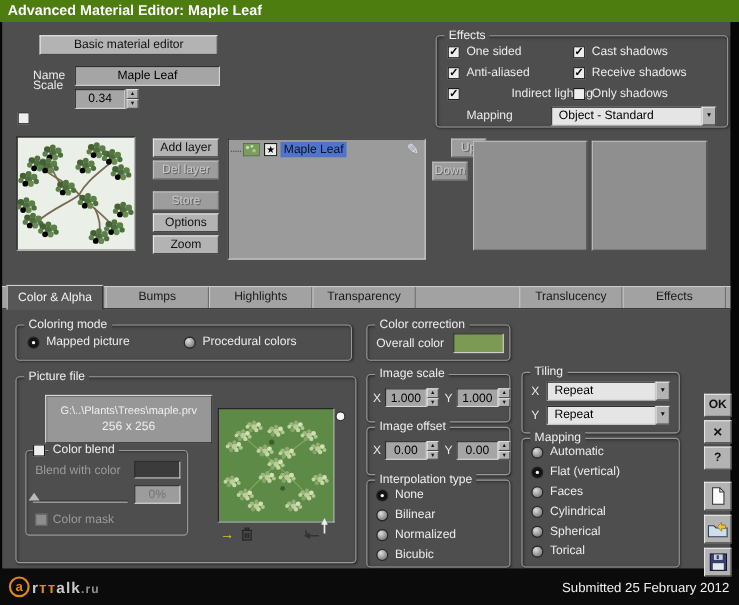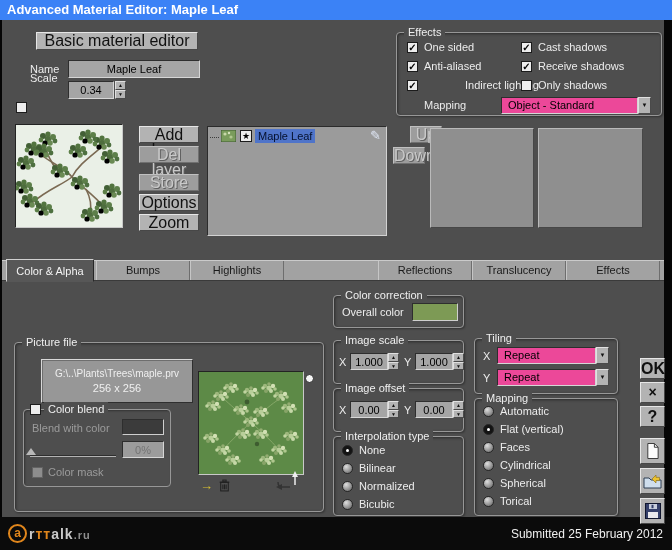--- a/index.html
+++ b/index.html
@@ -1,47 +1,47 @@
 <!DOCTYPE html>
 <html><head>
 <meta charset="utf-8">
 <style>
   html,body{margin:0;padding:0;background:#060606;width:672px;height:550px;overflow:hidden;
     font-family:"Liberation Sans", sans-serif;-webkit-font-smoothing:antialiased;}
   #stage{position:absolute;left:0;top:0;width:672px;height:550px;background:#060606;}
-  #titlebar{position:absolute;left:0;top:0;width:672px;height:20px;background:#3b82f6;color:#fff;
+  #titlebar{position:absolute;left:0;top:0;width:672px;height:20px;background:#4d7c0f;color:#fff;
     font-size:13px;font-weight:bold;line-height:20px;padding-left:7px;box-sizing:border-box;}
   #panel{position:absolute;left:2px;top:20px;width:662px;height:497px;background:#4e4e4e;}
   #footer{position:absolute;left:0;top:517px;width:672px;height:33px;background:#0b0b0b;}
 
   .lbl{position:absolute;font-size:11px;color:#ececec;white-space:nowrap;line-height:13px;}
   .lbl.gray{color:#9b9b9b;}
   .btn{position:absolute;background:#b3b3b3;border:1px solid;border-color:#e6e6e6 #474747 #474747 #e6e6e6;
-    color:#111;font-size:16px;text-align:center;box-sizing:border-box;cursor:pointer;}
+    color:#111;font-size:11px;text-align:center;box-sizing:border-box;cursor:pointer;}
   .btn.dis{background:#9d9d9d;border-color:#c0c0c0 #707070 #707070 #c0c0c0;color:#c9c9c9;
     text-shadow:1px 1px 0 #606060;cursor:default;}
   .fld{position:absolute;background:#a5a5a5;border:1px solid;border-color:#2e2e2e #d6d6d6 #d6d6d6 #2e2e2e;
     color:#000;font-size:11px;text-align:center;box-sizing:border-box;font-family:inherit;padding:0;outline:none;}
   .fld.dim{color:#747474;background:#9c9c9c;}
   .grp{position:absolute;border:1px solid #979797;border-radius:4px;
     box-shadow:inset 1px 1px 3px rgba(0,0,0,.45),1px 1px 2px rgba(0,0,0,.35);box-sizing:border-box;}
   .glabel{position:absolute;top:-8px;left:7px;background:#4e4e4e;padding:0 4px;font-size:11px;
     color:#efefef;line-height:14px;white-space:nowrap;}
   .radio{position:absolute;width:11px;height:11px;border-radius:50%;box-sizing:border-box;
     background:radial-gradient(circle at 35% 30%,#dedede,#7d7d7d 75%);border:1px solid #262626;}
   .radio.sel{background:#131313;}
   .radio.sel::after{content:"";position:absolute;left:3px;top:3px;width:3px;height:3px;border-radius:50%;background:#fff;}
   .chk{position:absolute;width:11px;height:11px;background:#ededed;border:1px solid #1c1c1c;
     box-sizing:border-box;font-size:10px;line-height:9px;text-align:center;color:#000;font-weight:bold;overflow:hidden;}
   .chk.gray{background:#8d8d8d;border-color:#636363;}
   .spin{position:absolute;width:11px;display:flex;flex-direction:column;box-sizing:border-box;}
   .spin span{flex:1;background:#b3b3b3;border:1px solid;border-color:#e0e0e0 #4a4a4a #4a4a4a #e0e0e0;
     font-size:5px;line-height:7px;text-align:center;color:#111;overflow:hidden;}
   .drop{position:absolute;}
-  .dval{position:absolute;left:0;top:0;right:13px;bottom:0;background:#ec4899;border:1px solid;
+  .dval{position:absolute;left:0;top:0;right:13px;bottom:0;background:#e5e5e5;border:1px solid;
     border-color:#2e2e2e #d6d6d6 #d6d6d6 #2e2e2e;font-size:11px;color:#000;padding-left:6px;line-height:15px;}
   .dbtn{position:absolute;right:0;top:0;width:13px;bottom:0;background:#b3b3b3;border:1px solid;
     border-color:#e0e0e0 #4a4a4a #4a4a4a #e0e0e0;font-size:6px;text-align:center;color:#111;line-height:14px;box-sizing:border-box;}
   #tabband{position:absolute;left:0;top:240px;width:662px;height:21px;background:#a2a2a2;
     border-top:1px solid #cacaca;border-bottom:1px solid #3a3a3a;box-sizing:border-box;}
   .tab{position:absolute;top:0;height:19px;font-size:11px;color:#1a1a1a;text-align:center;line-height:19px;
     border-left:1px solid #c6c6c6;border-right:1px solid #6e6e6e;box-sizing:border-box;cursor:pointer;}
   .tab.active{top:-2px;height:23px;background:#575757;color:#f3f3f3;z-index:3;
     border:1px solid;border-color:#d0d0d0 #262626 #575757 #d0d0d0;}
   .ppanel{position:absolute;background:#8f8f8f;border:1px solid;border-color:#bababa #474747 #474747 #bababa;box-sizing:border-box;}
@@ -181,25 +181,32 @@
     <div class="btn dis" style="left:391px;top:106px;width:32px;height:17px;line-height:15px;margin-left:17px;">Up</div>
     <div class="btn dis" style="left:391px;top:127px;width:32px;height:17px;line-height:15px;">Down</div>
 
     <div class="ppanel" style="left:428px;top:108px;width:104px;height:100px;"></div>
     <div class="ppanel" style="left:536px;top:108px;width:105px;height:100px;"></div>
 
     <div id="tabband">
       <div class="tab active" style="left:4px;width:88px;line-height:22px;">Color &amp; Alpha</div>
       <div class="tab" style="left:94px;width:94px;">Bumps</div>
       <div class="tab" style="left:188px;width:94px;">Highlights</div>
-      <div class="tab" style="left:376px;width:94px;">Reflections</div>
+      <div class="tab" style="left:282px;width:94px;">Transparency</div>
       <div class="tab" style="left:470px;width:94px;">Translucency</div>
       <div class="tab" style="left:564px;width:94px;">Effects</div>
     </div>
 
+    <div class="grp" style="left:12px;top:275px;width:306px;height:33px;">
+      <div class="glabel">Coloring mode</div>
+      <div class="radio sel" style="left:10px;top:10px;"></div>
+      <div class="lbl" style="left:27px;top:9px;">Mapped picture</div>
+      <div class="radio" style="left:152px;top:10px;"></div>
+      <div class="lbl" style="left:169px;top:9px;">Procedural colors</div>
+    </div>
 
     <div class="grp" style="left:331px;top:275px;width:131px;height:33px;">
       <div class="glabel">Color correction</div>
       <div class="lbl" style="left:8px;top:10px;">Overall color</div>
       <div class="swatch" style="left:78px;top:7px;width:46px;height:18px;background:#7d9a55;"></div>
     </div>
 
     <div class="grp" style="left:12px;top:322px;width:310px;height:170px;">
       <div class="glabel">Picture file</div>
       <div class="filebtn" style="left:26px;top:16px;width:152px;height:44px;">

